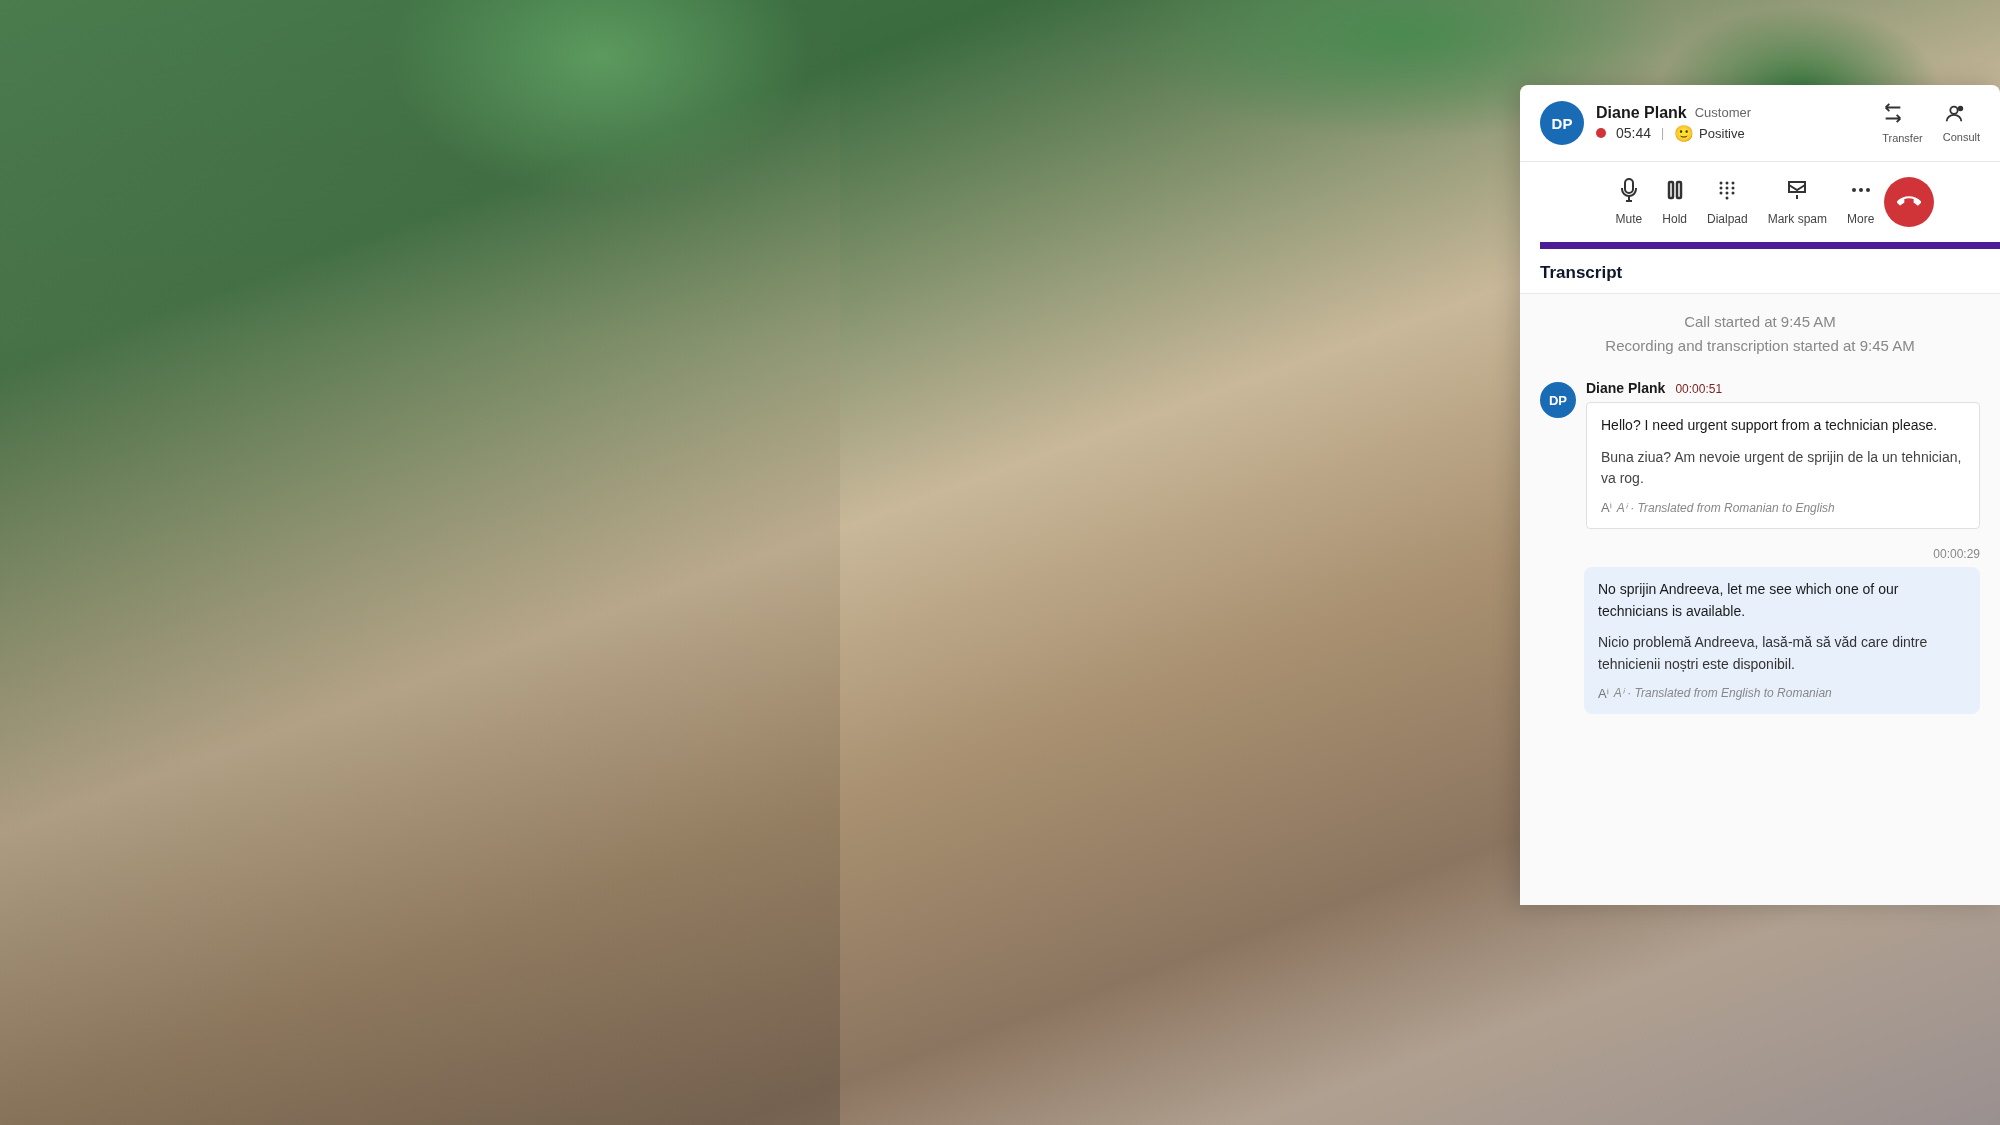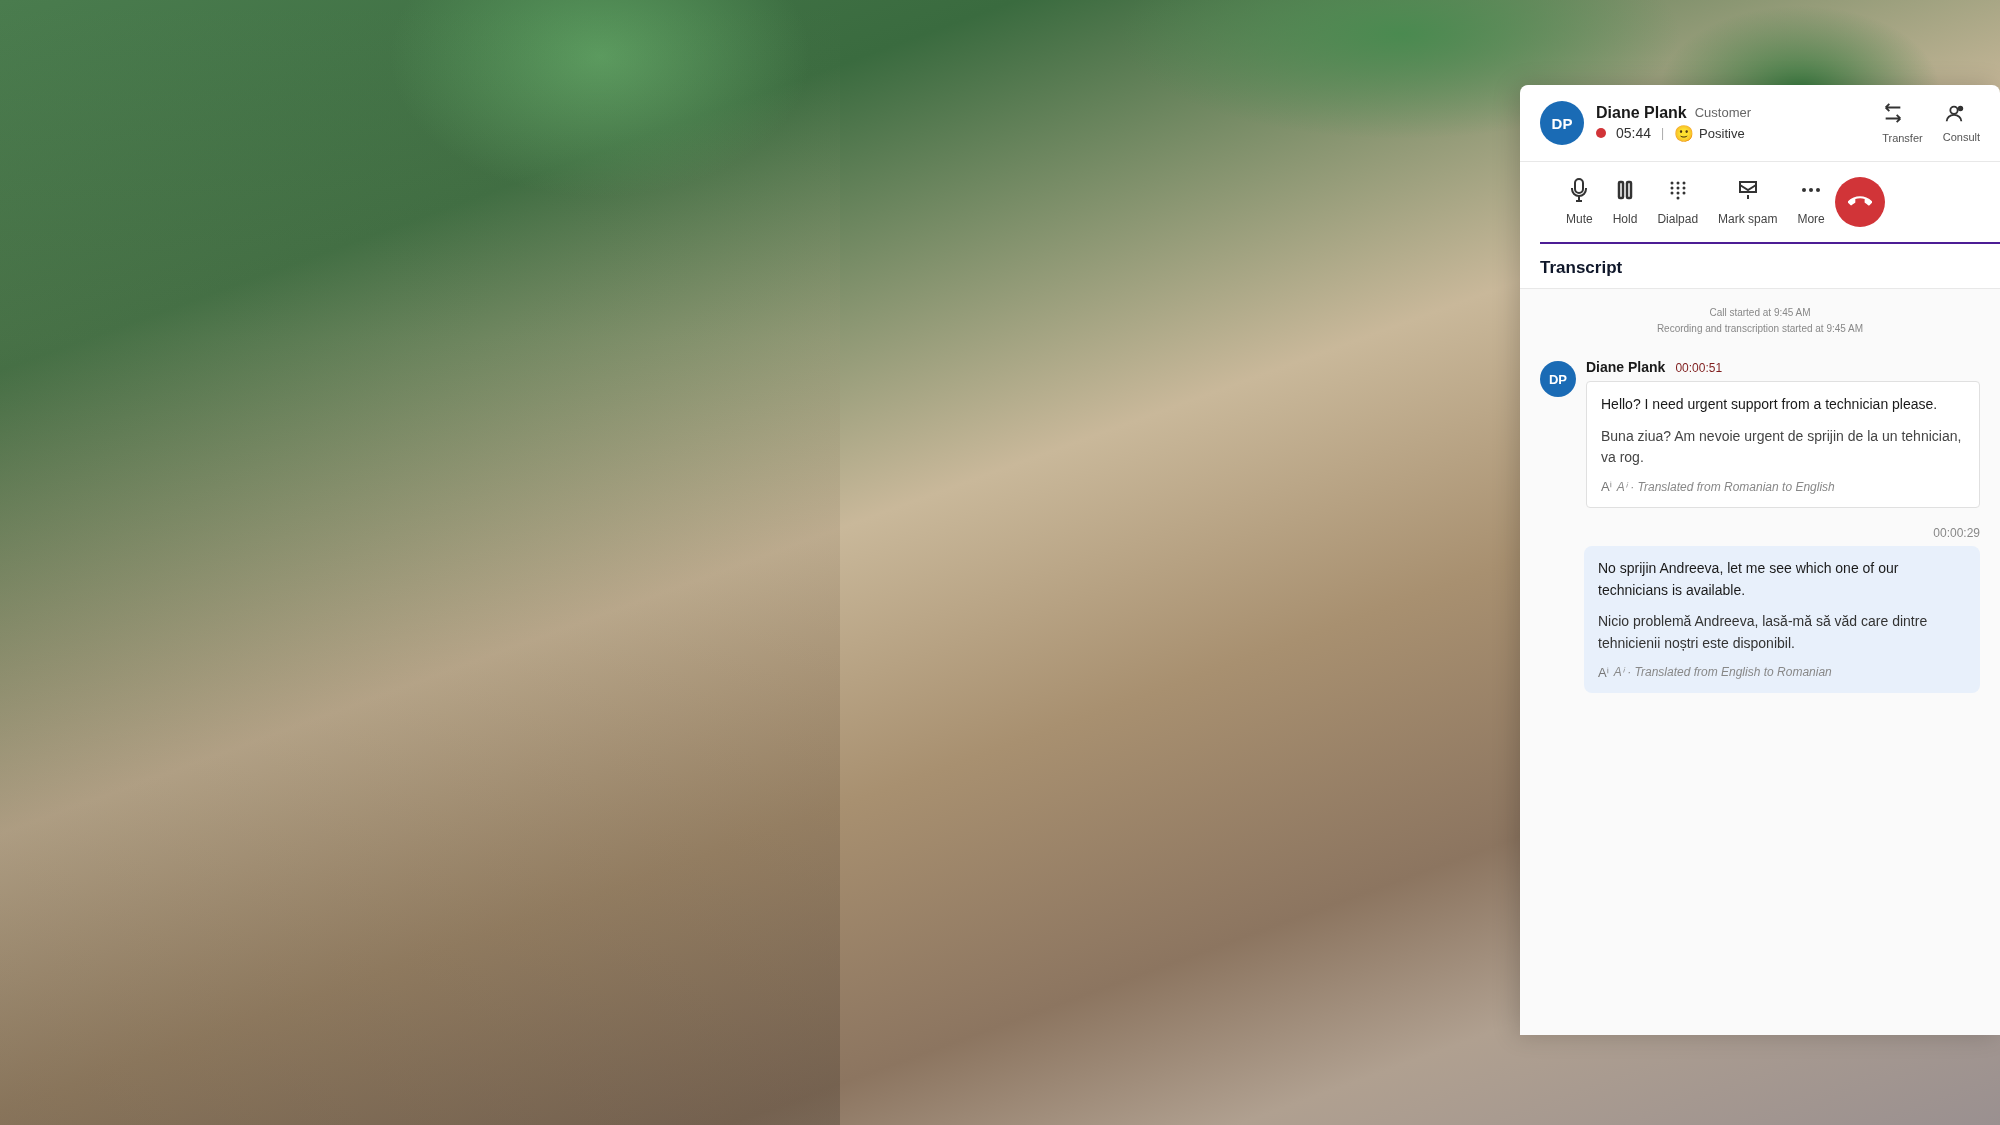--- a/index.html
+++ b/index.html
@@ -18,21 +18,21 @@
       background: linear-gradient(160deg, #4a7c4e 0%, #3a6b3f 20%, #c9b89a 45%, #a89070 60%, #8c7560 75%, #b0a090 85%, #9a9090 100%);
       z-index: 0;
     }
 
     
     .panel {
       position: absolute;
       right: 0;
       top: 85px;
       width: 480px;
-      height: 950px;
+      height: 820px;
       background: #fff;
       border-radius: 8px 8px 0 0;
       box-shadow: -4px 0 24px rgba(0,0,0,0.18);
       z-index: 10;
       display: flex;
       flex-direction: column;
       overflow: hidden;
     }
 
     
@@ -139,23 +139,23 @@
 
     .header-action-label {
       font-size: 11px;
       color: #555;
     }
 
     
     .toolbar {
       display: flex;
       align-items: center;
-      justify-content: flex-start;
+      justify-content: center;
       padding: 10px 16px;
-      border-bottom: 2px solid #4c1d95;
+      border-bottom: 7px solid #4c1d95;
       margin-left: 20px;
     }
 
     .toolbar-btn {
       display: flex;
       flex-direction: column;
       align-items: center;
       gap: 4px;
       cursor: pointer;
       background: none;
@@ -203,21 +203,21 @@
       padding: 16px 20px;
       display: flex;
       flex-direction: column;
       gap: 18px;
       background: #fafafa;
     }
 
     .call-info-center {
       text-align: center;
       color: #888;
-      font-size: 10px;
+      font-size: 15px;
       line-height: 1.6;
       margin-bottom: 4px;
     }
 
     
     .message-row {
       display: flex;
       gap: 10px;
       align-items: flex-start;
     }

